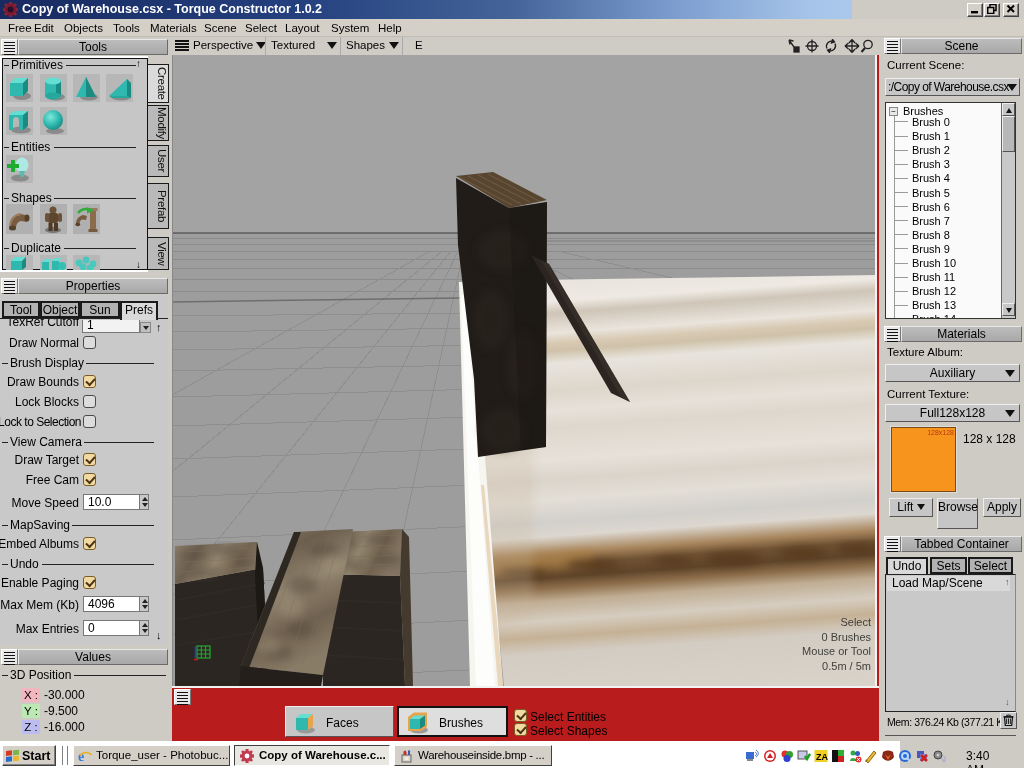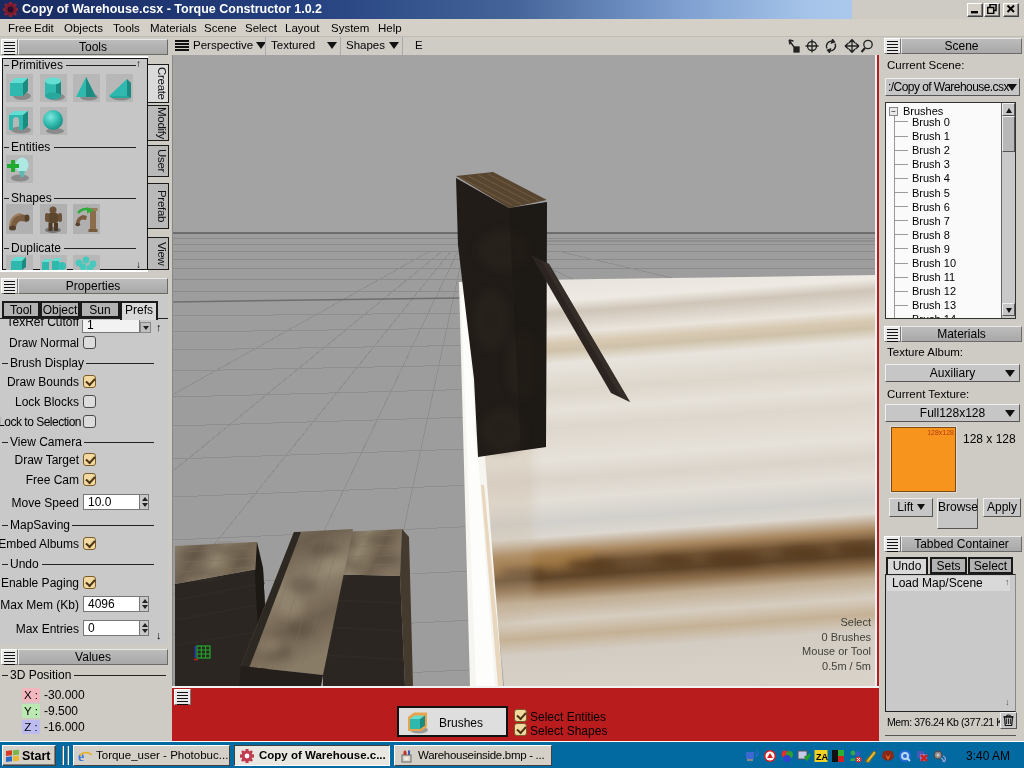--- a/index.html
+++ b/index.html
@@ -75,21 +75,21 @@
     <span style="left:64px">Objects</span>
     <span style="left:113px">Tools</span>
     <span style="left:150px">Materials</span>
     <span style="left:204px">Scene</span>
     <span style="left:245px">Select</span>
     <span style="left:285px">Layout</span>
     <span style="left:331px">System</span>
     <span style="left:378px">Help</span>
 </div>
 
-<div class="abs" id="taskbar" style="left:0;top:741px;width:1024px;height:27px;background:#0369a1;border-top:1px solid #fff">
+<div class="abs" id="taskbar" style="left:0;top:741px;width:900px;height:27px;background:#ffffff;border-top:1px solid #fff">
   <div class="abs" style="left:2px;top:3px;width:54px;height:21px;background:#d4d0c8;border:1px solid;border-color:#fff #404040 #404040 #fff;box-shadow:inset -1px -1px 0 #808080">
     <svg class="abs" style="left:3px;top:3px" width="14" height="13" viewBox="0 0 14 13">
         <g transform="skewY(-6)">
           <rect x="0" y="2" width="6" height="5" fill="#d53c22"></rect>
           <rect x="7" y="2" width="6" height="5" fill="#7ab648"></rect>
           <rect x="0" y="8" width="6" height="5" fill="#2a6cc8"></rect>
           <rect x="7" y="8" width="6" height="5" fill="#e8b830"></rect>
         </g>
       </svg>
     <span class="abs" style="left:19px;top:3px;font-weight:bold;font-size:12.5px">Start</span>
@@ -679,20 +679,29 @@
   <div class="abs" style="left:703px;top:18px;width:2px;height:631px;background:#f2f2f2"></div>
   <div class="abs" style="left:0;top:649px;width:707px;height:2px;background:#f2f2f2"></div>
 
   <div class="abs grip" style="left:2px;top:652px">
       <i></i>
       <i></i>
       <i></i>
       <i></i>
       <i></i>
     </div>
+  <div class="btn" style="left:113px;top:669px;width:109px;height:31px">
+    <svg class="abs" style="left:7px;top:4px" width="24" height="23" viewBox="0 0 24 23">
+        <ellipse cx="13" cy="19" rx="9" ry="3.5" fill="#9a9a9a"></ellipse>
+        <rect x="3" y="7" width="12" height="12" fill="#2fb9ae"></rect>
+        <polygon points="3,7 8,3 20,3 15,7" fill="#62ded2"></polygon>
+        <polygon points="15,7 20,3 20,15 15,19" fill="#e8a44c"></polygon>
+      </svg>
+    <span class="abs" style="left:40px;top:9px">Faces</span>
+  </div>
   <div class="btn" style="left:225px;top:669px;width:111px;height:31px;background:#dedede;border:2px solid #111">
     <svg class="abs" style="left:7px;top:3px" width="24" height="23" viewBox="0 0 24 23">
         <ellipse cx="13" cy="19" rx="9" ry="3.5" fill="#9a9a9a"></ellipse>
         <polygon points="2,6 8,1.5 21,1.5 21,16 15,20 2,20" fill="#e8a44c"></polygon>
         <rect x="4" y="8" width="10" height="10" fill="#2fb9ae"></rect>
         <polygon points="4,8 8.5,4.5 19,4.5 14,8" fill="#62ded2"></polygon>
         <polygon points="14,8 19,4.5 19,14.5 14,18" fill="#1b8b82"></polygon>
       </svg>
     <span class="abs" style="left:40px;top:8px">Brushes</span>
   </div>

